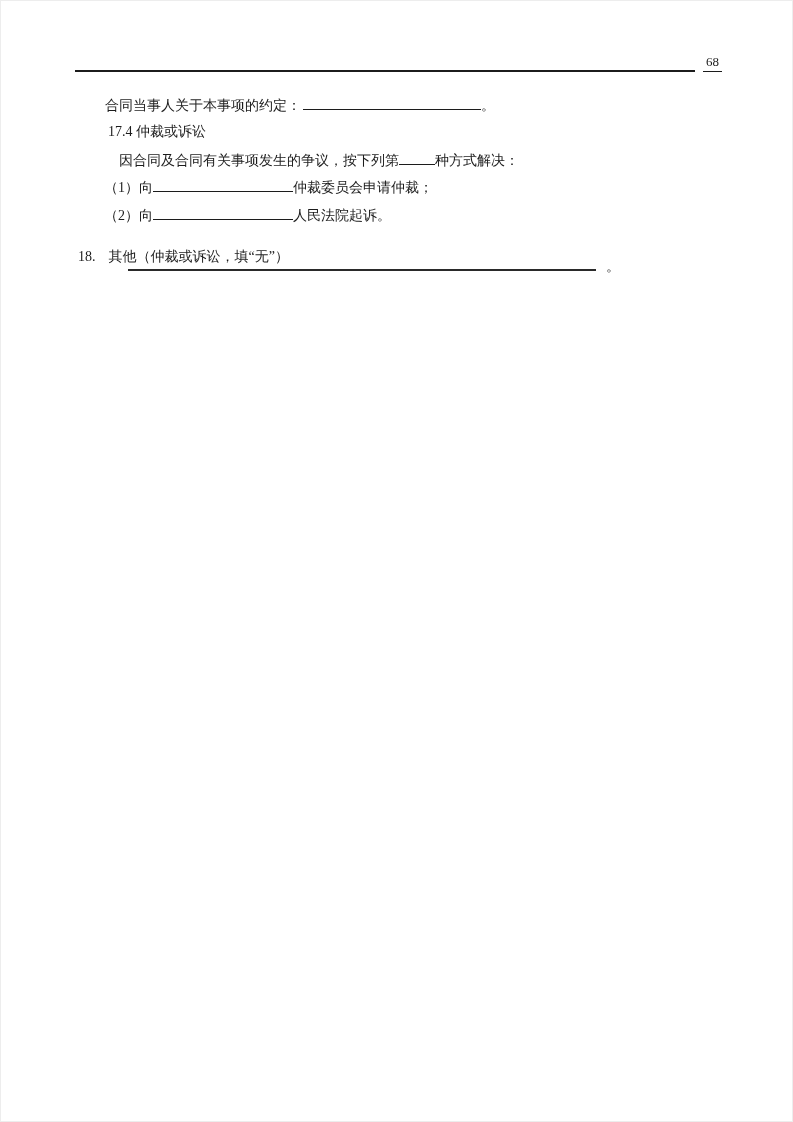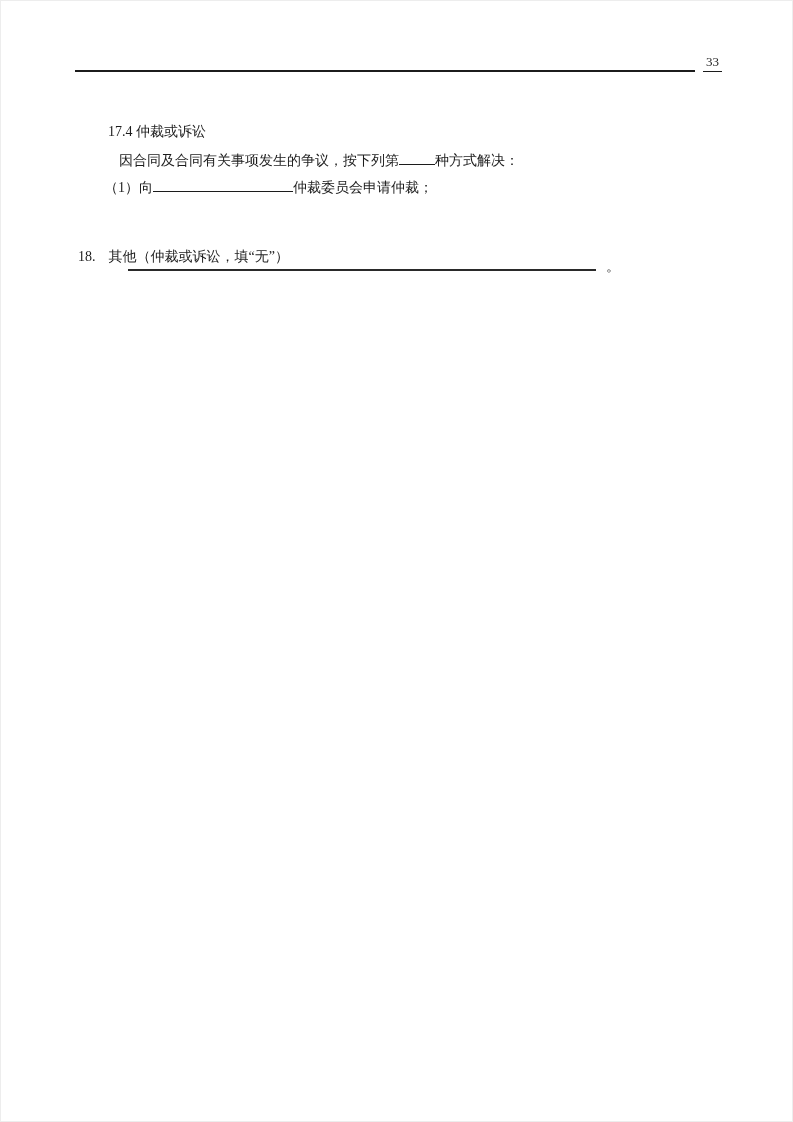--- a/index.html
+++ b/index.html
@@ -63,33 +63,39 @@
   }
   .l-fill .period { margin-left: 10px; }
 </style>
 </head>
 <body>
 
 <div class="page">
 
   <div class="header-rule"></div>
 
-  <div class="page-number">33</div>
+  <div class="page-number">68</div>
 
+  <div class="line l-agreement">
+    <span>合同当事人关于本事项的约定：</span><span class="blank"></span><span>。</span>
+  </div>
 
   <div class="line l-section">17.4 仲裁或诉讼</div>
 
   <div class="line l-dispute">
     <span>因合同及合同有关事项发生的争议，按下列第</span><span class="blank"></span><span>种方式解决：</span>
   </div>
 
   <div class="line l-item1">
     <span>（1）向</span><span class="blank"></span><span>仲裁委员会申请仲裁；</span>
   </div>
 
+  <div class="line l-item2">
+    <span>（2）向</span><span class="blank"></span><span>人民法院起诉。</span>
+  </div>
 
   <div class="line l-item18">
     <span class="item-number">18.</span><span>其他（仲裁或诉讼，填“无”）</span>
   </div>
 
   <div class="line l-fill">
     <span class="blank-long"></span><span class="period">。</span>
   </div>
 
 </div>

